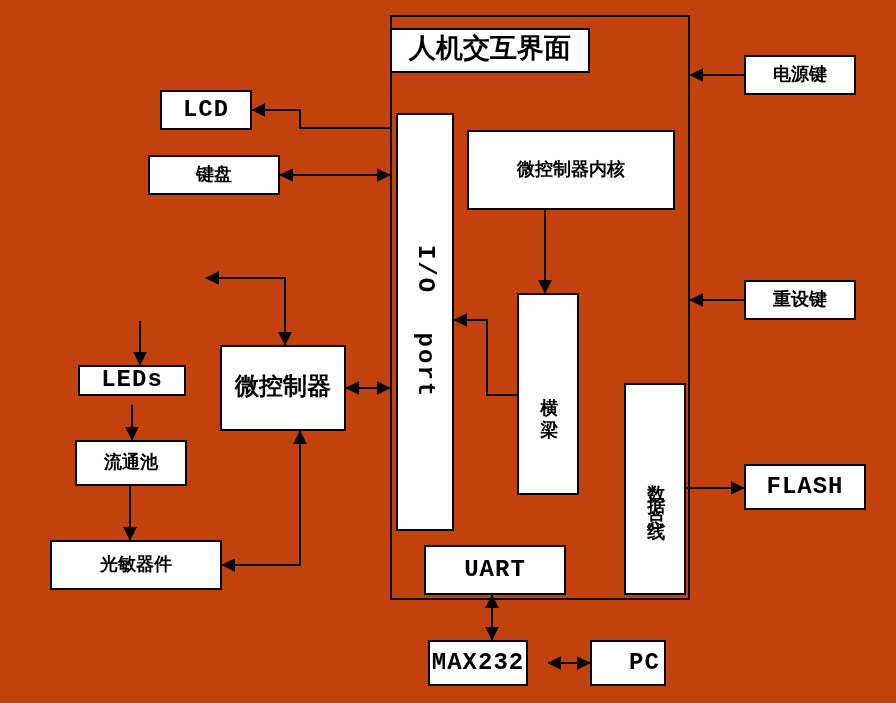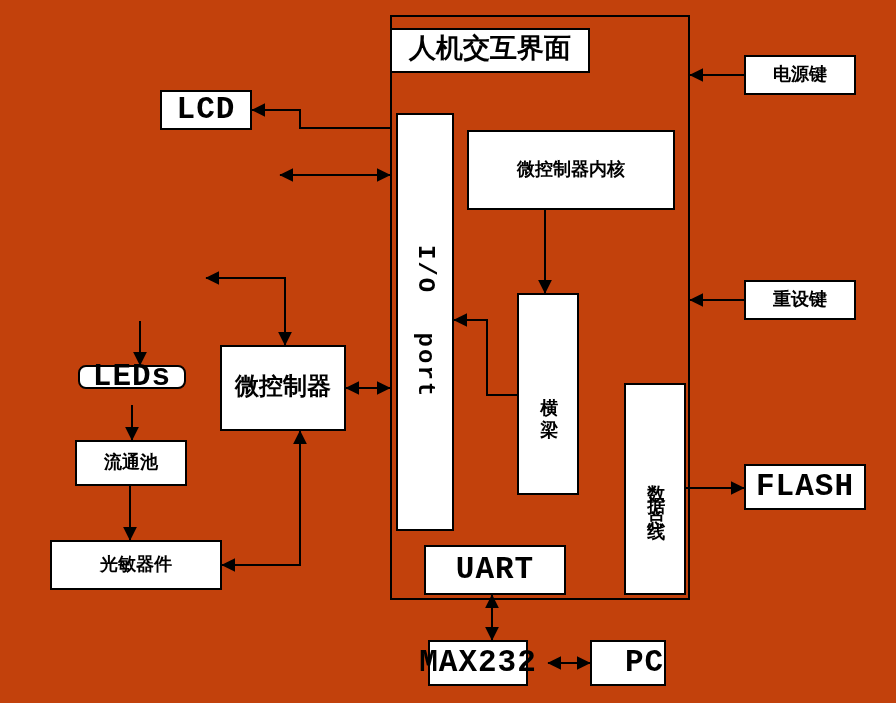--- a/index.html
+++ b/index.html
@@ -18,40 +18,40 @@
     background:#fff;
     display:flex;
     align-items:center;
     justify-content:center;
     text-align:center;
     font-weight:bold;
     font-size:18px;
     line-height:1.35;
     white-space:pre-line;
   }
-  .latin{font-size:31px;letter-spacing:1px;}
+  .latin{font-size:24px;letter-spacing:1px;}
   .vtext{writing-mode:vertical-rl;}
   .upright{text-orientation:upright;}
 
   
   .main-box{left:390px;top:15px;width:300px;height:585px;border-width:2px;background:transparent;}
   .title-box{left:390px;top:28px;width:200px;height:45px;font-size:27px;}
 
   
   .io-box{left:396px;top:113px;width:58px;height:418px;letter-spacing:2px;word-spacing:22px;font-size:24px;}
   .core-box{left:467px;top:130px;width:208px;height:80px;}
   .beam-box{left:517px;top:293px;width:62px;height:202px;letter-spacing:22px;padding-top:22px;}
   .bus-box{left:624px;top:383px;width:62px;height:212px;letter-spacing:12px;padding-top:12px;}
   .uart-box{left:424px;top:545px;width:142px;height:50px;}
 
   
   .lcd-box{left:160px;top:90px;width:92px;height:40px;}
   .kbd-box{left:148px;top:155px;width:132px;height:40px;}
   .ccd-box{left:80px;top:237px;width:126px;height:84px;}
-  .leds-box{left:78px;top:365px;width:108px;height:24px;border-radius:8px;}
+  .leds-box{left:78px;top:365px;width:108px;height:31px;}
   .flow-box{left:75px;top:440px;width:112px;height:46px;}
   .photo-box{left:50px;top:540px;width:172px;height:50px;}
   .mcu-box{left:220px;top:345px;width:126px;height:86px;font-size:24px;}
 
   
   .power-box{left:744px;top:55px;width:112px;height:40px;}
   .reset-box{left:744px;top:280px;width:112px;height:40px;}
   .flash-box{left:744px;top:464px;width:122px;height:46px;}
 
   
@@ -71,20 +71,21 @@
   <div class="box main-box"></div>
   <div class="box title-box">人机交互界面</div>
 
   <div class="box io-box vtext">I/O port</div>
   <div class="box core-box">微控制器内核</div>
   <div class="box beam-box vtext upright">横梁</div>
   <div class="box bus-box vtext upright">数据总线</div>
   <div class="box uart-box latin">UART</div>
 
   <div class="box lcd-box latin">LCD</div>
+  <div class="box kbd-box">键盘</div>
   <div class="box leds-box latin">LEDs</div>
   <div class="box flow-box">流通池</div>
   <div class="box photo-box">光敏器件</div>
   <div class="box mcu-box">微控制器</div>
 
   <div class="box power-box">电源键</div>
   <div class="box reset-box">重设键</div>
   <div class="box flash-box latin">FLASH</div>
 
   <div class="box max-box latin">MAX232</div>

